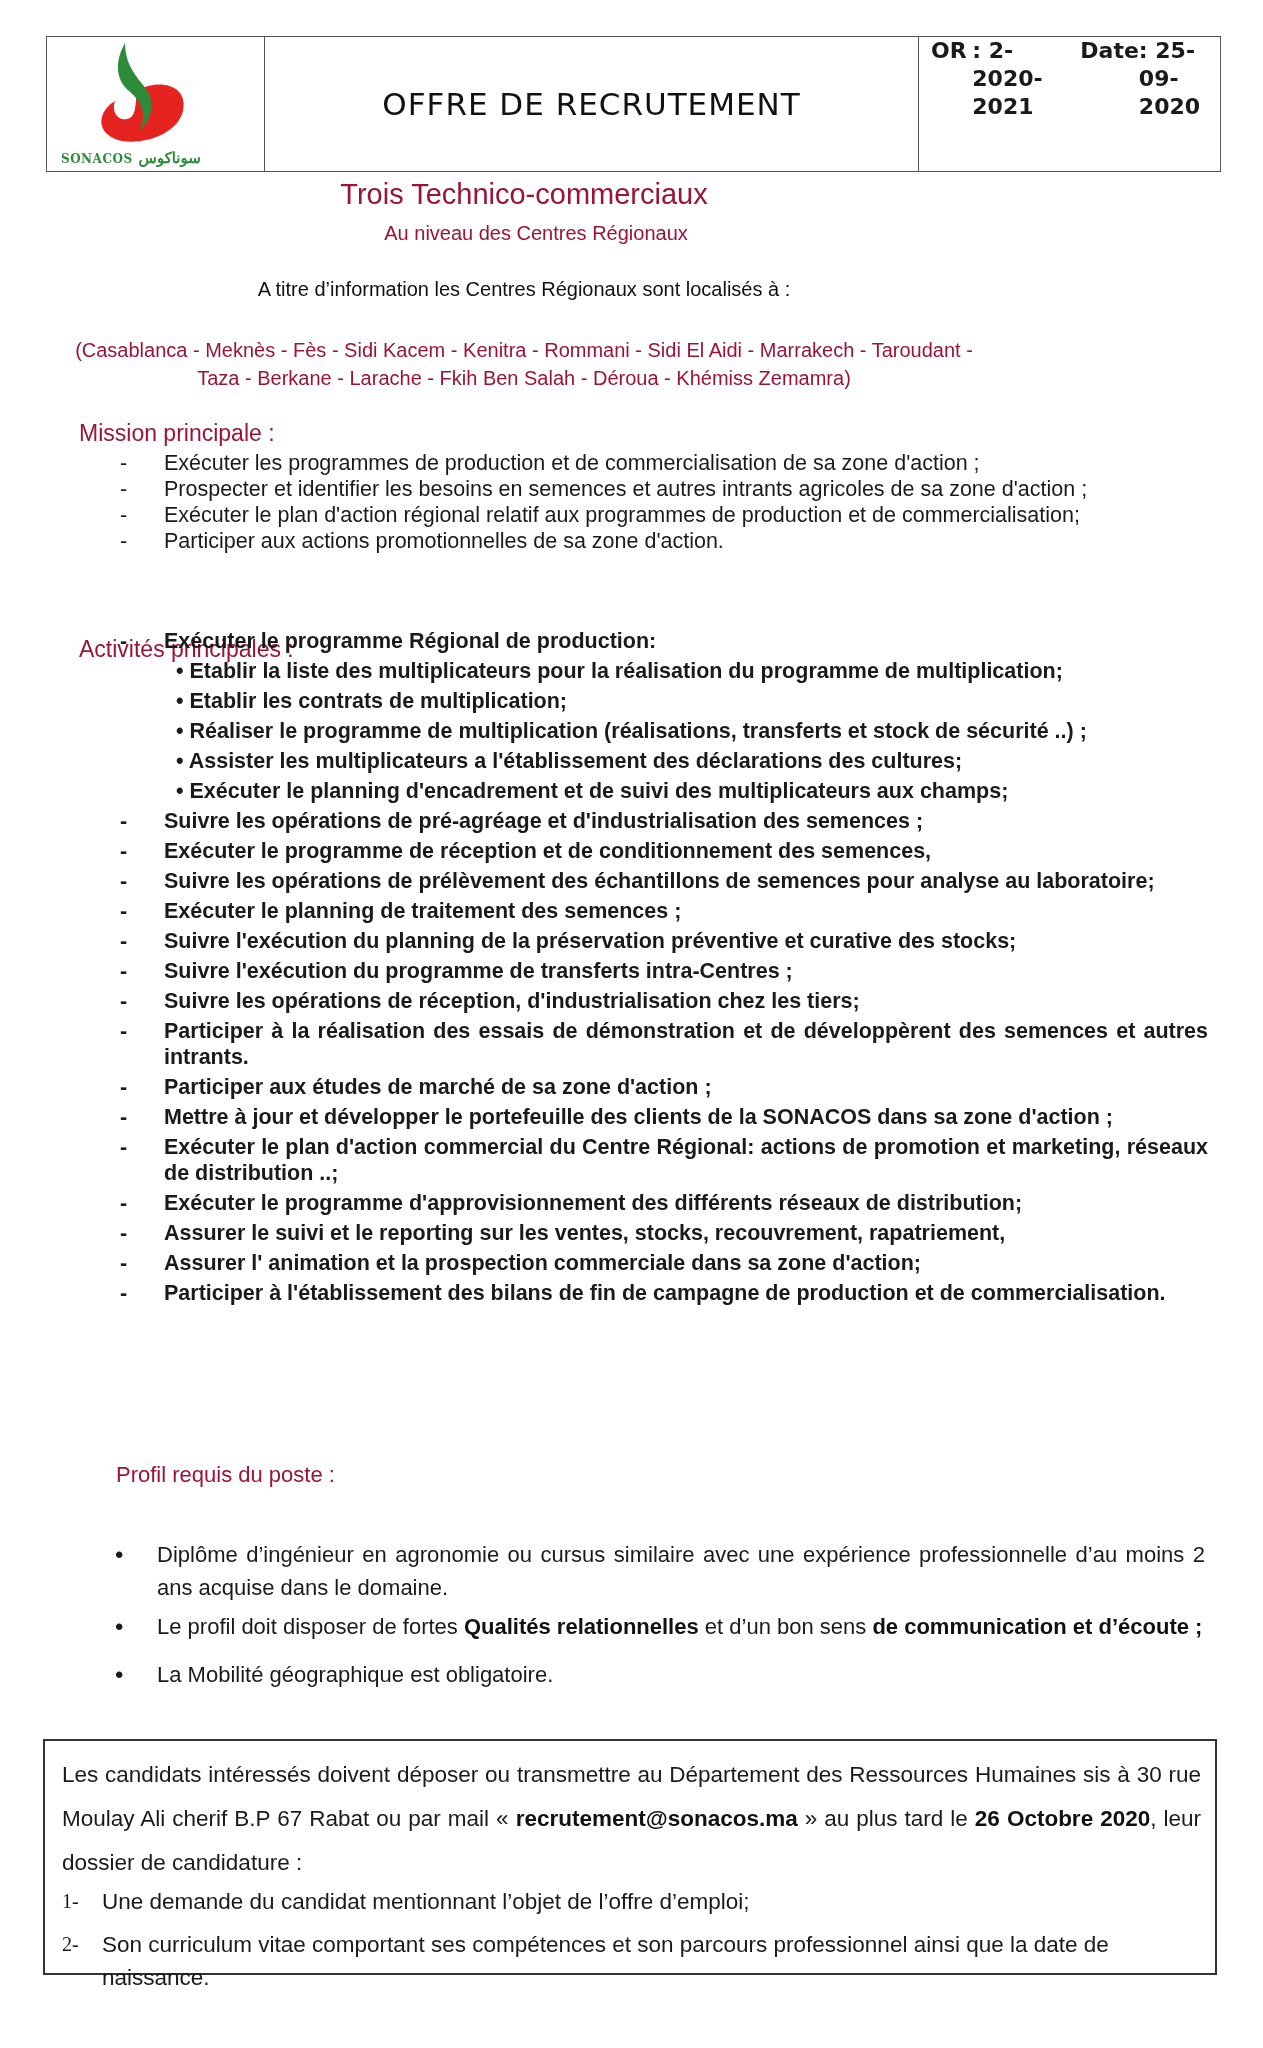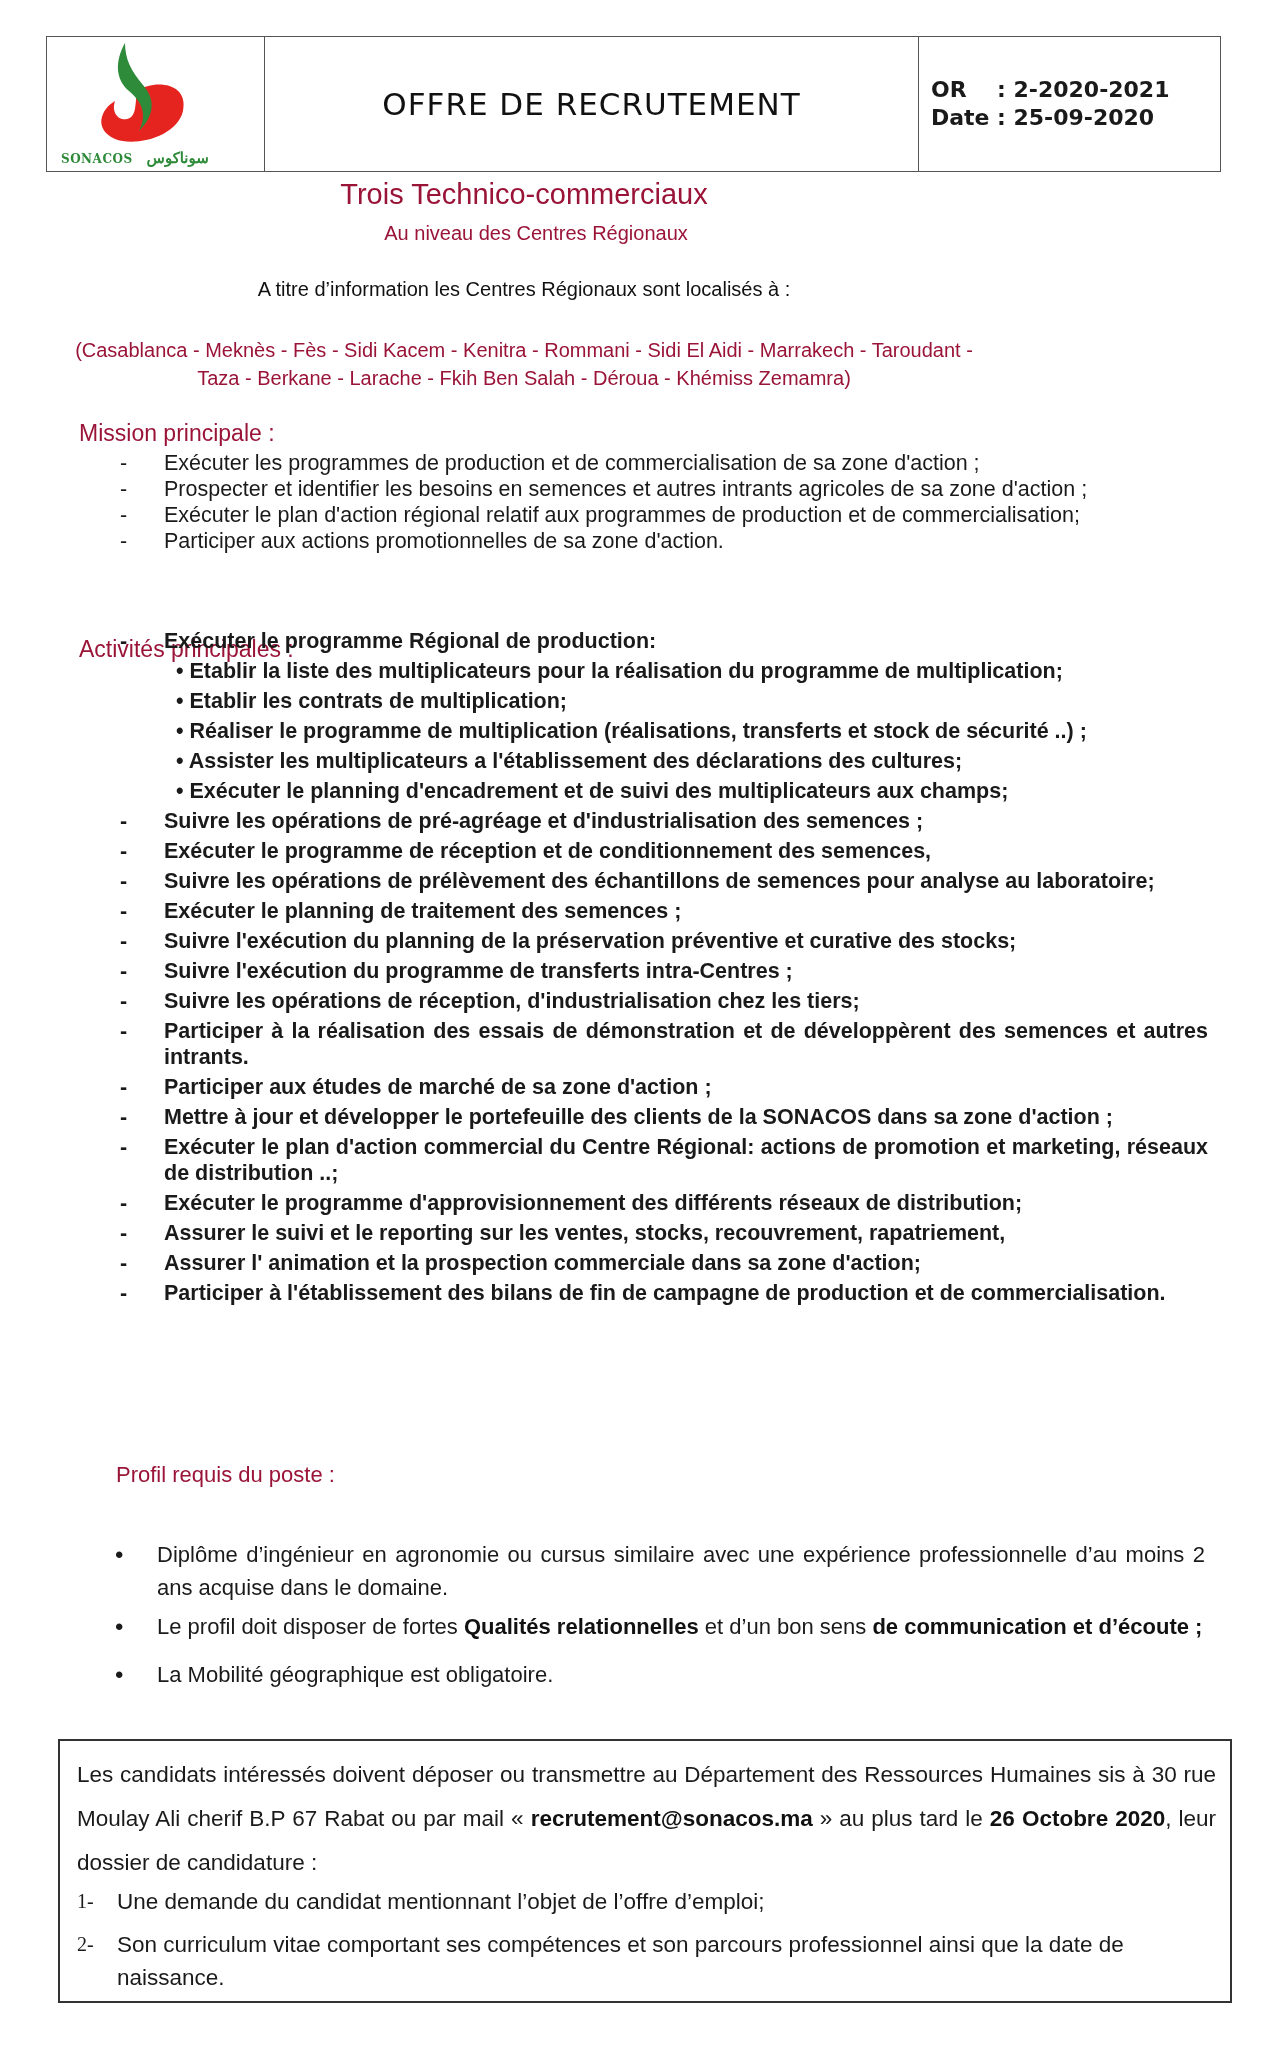--- a/index.html
+++ b/index.html
@@ -33,33 +33,33 @@
     }
     .header .title-cell span {
       font-family: "DejaVu Sans", sans-serif;
       font-size: 31px;
       letter-spacing: 1px;
       color: #111;
     }
     .header .ref-cell {
       flex: 1;
       padding-left: 12px;
-      display: flex; flex-direction: column; justify-content: center;
+      display: flex; flex-direction: row; justify-content: center;
       font-family: "DejaVu Sans", sans-serif;
       font-size: 22px;
       font-weight: bold;
       color: #1a1a1a;
       line-height: 28px;
     }
     .ref-row { display: flex; }
     .ref-row .ref-label { width: 66px; }
     .logo-svg { position: absolute; left: 38px; top: 2px; }
     .logo-text {
       position: absolute; left: 14px; bottom: 4px;
-      display: flex; align-items: baseline; gap: 14px;
+      display: flex; align-items: baseline; gap: 6px;
       color: #2e8b3a;
     }
     .logo-text .latin {
       font-family: "DejaVu Serif", serif;
       font-size: 12px; font-weight: bold; letter-spacing: 0.5px;
     }
     .logo-text .arabic { font-size: 15px; font-weight: bold; }
 
     
     .maroon { color: #9a1438; }
@@ -120,22 +120,22 @@
     .profile-list li::before {
       content: "•";
       position: absolute; left: 0; top: 0;
       font-size: 24px;
     }
     .profile-list b { font-weight: bold; color: #111; }
 
     
     .apply-box {
       position: absolute;
-      left: 58px; top: 1739px;
-      width: 1174px; height: 264px;
+      left: 43px; top: 1739px;
+      width: 1174px; height: 236px;
       border: 2px solid #333;
       padding: 12px 14px 0 17px;
       font-size: 22.5px;
       color: #1a1a1a;
     }
     .apply-box p { line-height: 44px; text-align: justify; }
     .apply-box b { font-weight: bold; color: #111; }
     .apply-steps { list-style: none; }
     .apply-steps li {
       position: relative;

